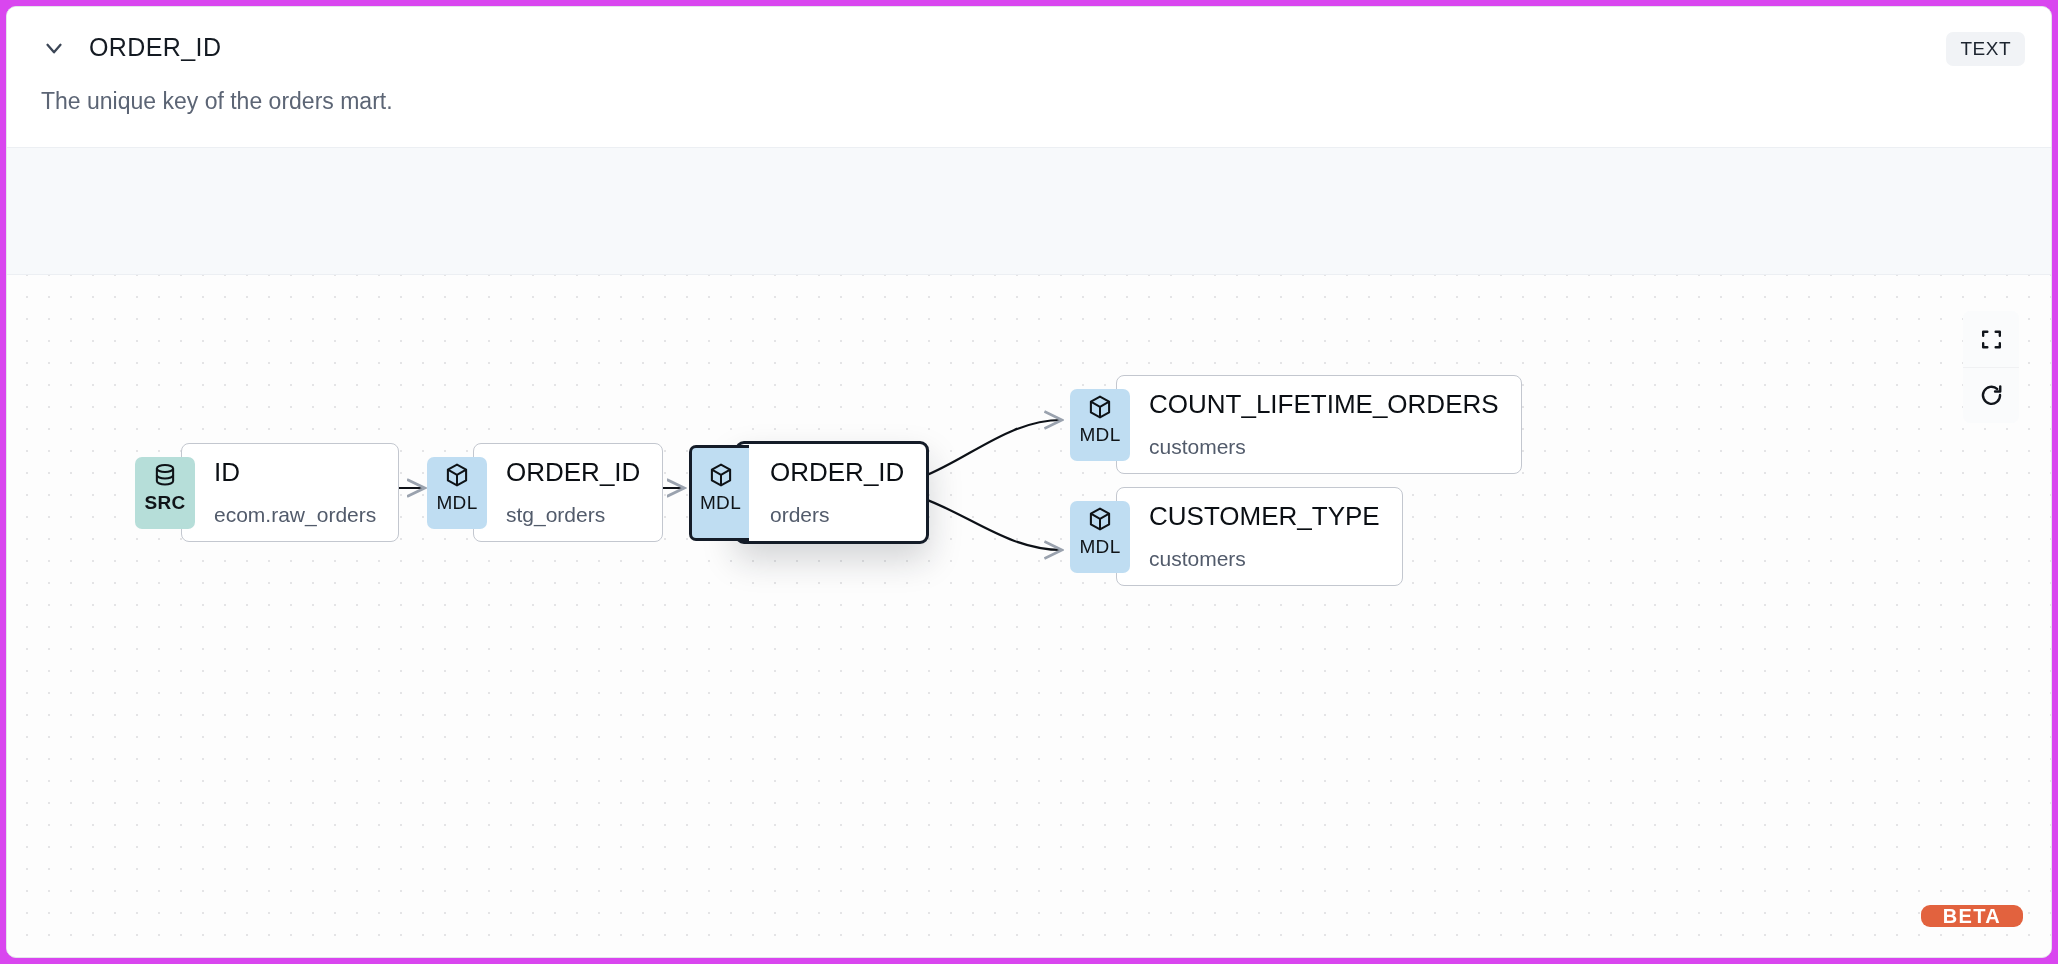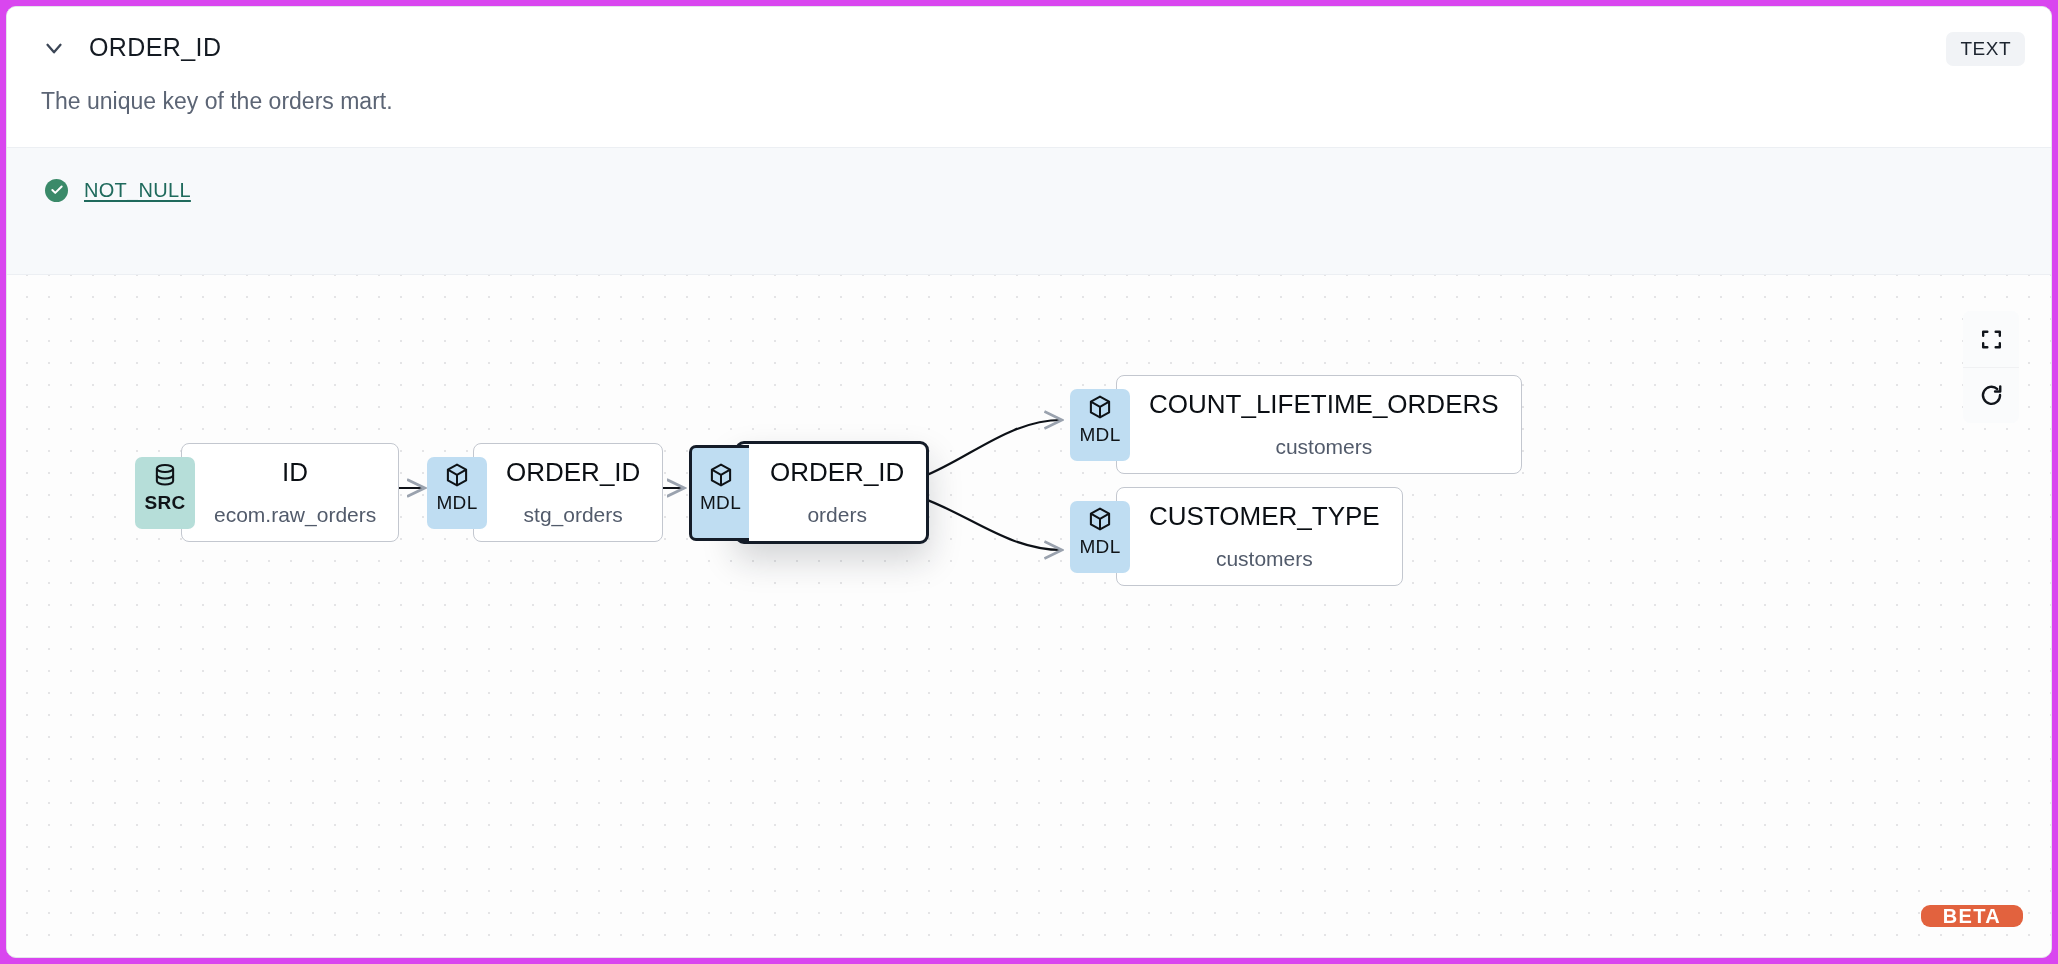--- a/index.html
+++ b/index.html
@@ -168,21 +168,20 @@
     background: #ffffff;
     border: 1px solid #c3c7cf;
     border-radius: 8px;
     margin-left: -14px;
     padding: 14px 22px 14px 32px;
     display: flex;
     flex-direction: column;
     justify-content: center;
     z-index: 1;
     min-height: 92px;
-    align-items: center;
   }
   .node-name {
     font-size: 26px;
     color: #0b0f14;
     line-height: 1.15;
     white-space: nowrap;
   }
   .node-sub {
     font-size: 21px;
     color: #525b6b;
@@ -257,28 +256,20 @@
               <polyline points="6 9 12 16 18 9"></polyline>
             </svg>
         </span>
         <span class="col-title">ORDER_ID</span>
       </div>
       <div class="type-badge">TEXT</div>
       <div class="description">The unique key of the orders mart.</div>
     </div>
 
     <div class="tests">
-      <div class="test-row">
-        <span class="check-icon">
-          <svg width="14" height="14" viewBox="0 0 24 24" fill="none" stroke="#ffffff" stroke-width="3.4" stroke-linecap="round" stroke-linejoin="round">
-              <polyline points="20 6 9 17 4 12"></polyline>
-            </svg>
-        </span>
-        <span class="test-link">NOT_NULL</span>
-      </div>
     </div>
 
     <div class="canvas">
 
       <svg class="edges" viewBox="0 0 2046 680" preserveAspectRatio="none">
         <defs>
           <marker id="arr" markerWidth="9" markerHeight="9" refX="8" refY="4.5" orient="auto">
             <path d="M0,0.6 L8,4.5 L0,8.4" fill="none" stroke="#9aa2ae" stroke-width="1.3"></path>
           </marker>
         </defs>

